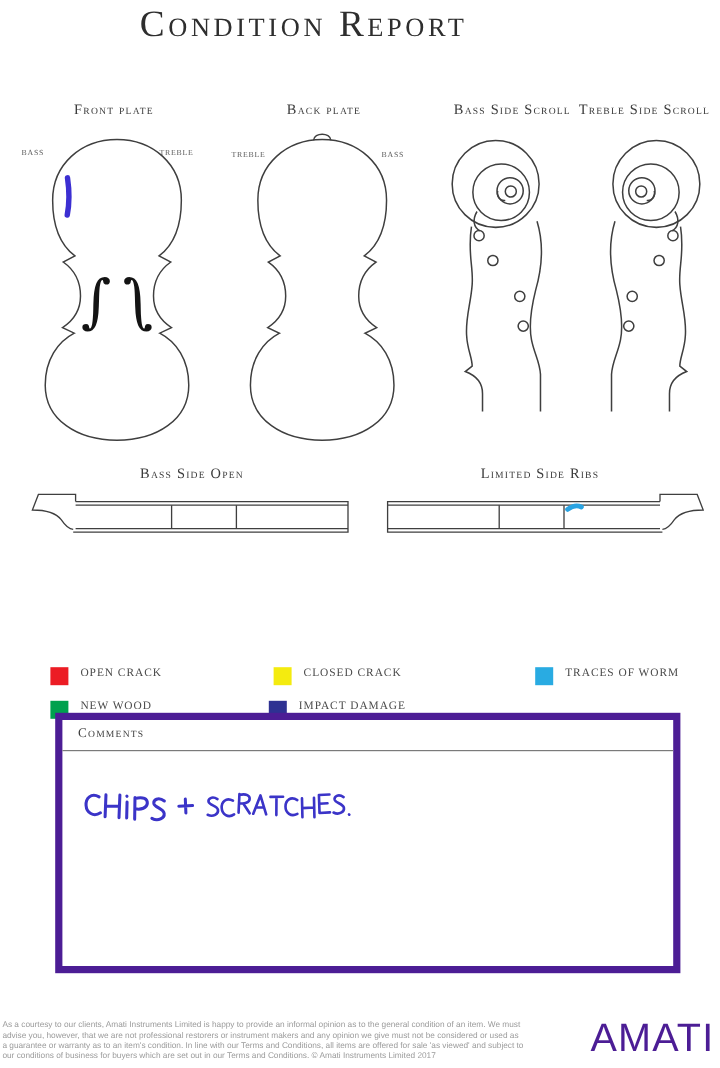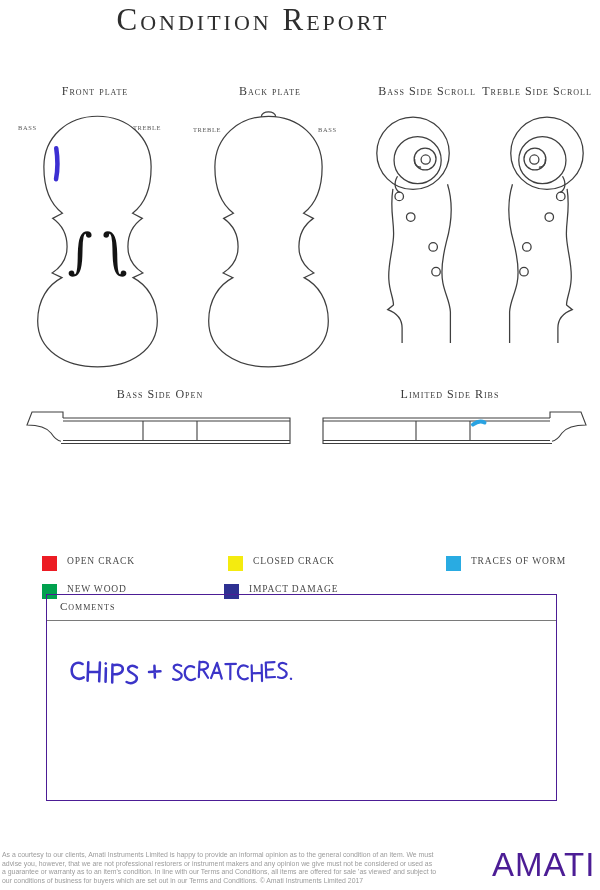--- a/index.html
+++ b/index.html
@@ -6,21 +6,21 @@
   #page{position:relative;width:600px;height:890px;background:#ffffff;overflow:hidden;
         font-family:"Liberation Serif","DejaVu Serif",serif;color:#333;}
   .abs{position:absolute;}
   .title{top:2px;left:0;width:506px;text-align:center;font-variant:small-caps;
          font-size:31px;letter-spacing:3px;color:#2e2e2e;}
   .dlabel{font-variant:small-caps;font-size:12px;letter-spacing:1px;color:#3a3a3a;text-align:center;}
   .tag{font-size:6.5px;letter-spacing:.6px;color:#5b5b5b;}
   .legend-item{position:absolute;display:flex;align-items:flex-start;gap:10px;margin-top:45px;}
   .swatch{width:15px;height:15px;display:inline-block;}
   .legend-label{font-size:9.5px;letter-spacing:.8px;color:#4a4a4a;text-transform:uppercase;}
-  #comments-box{left:46px;top:594px;width:509px;height:205px;border:1px solid #4c1d95;}
+  #comments-box{left:46px;top:594px;width:509px;height:205px;border:6px solid #4c1d95;}
   #comments-header{position:absolute;left:0;top:0;width:100%;height:26px;border-bottom:1px solid #7a7a7a;box-sizing:border-box;}
   #comments-header span{position:absolute;left:13px;top:5px;font-variant:small-caps;
         font-size:11px;letter-spacing:1px;color:#3c3c3c;}
   .footer-text{left:2px;top:851px;width:460px;font-family:"Liberation Sans","DejaVu Sans",sans-serif;
         font-size:6.9px;line-height:8.7px;color:#9b9b9b;}
   .logo{left:492px;top:846px;font-family:"Liberation Sans","DejaVu Sans",sans-serif;
         font-weight:300;font-size:33px;letter-spacing:1px;color:#4c1d95;}
   svg{display:block;}
 </style>
 </head>

